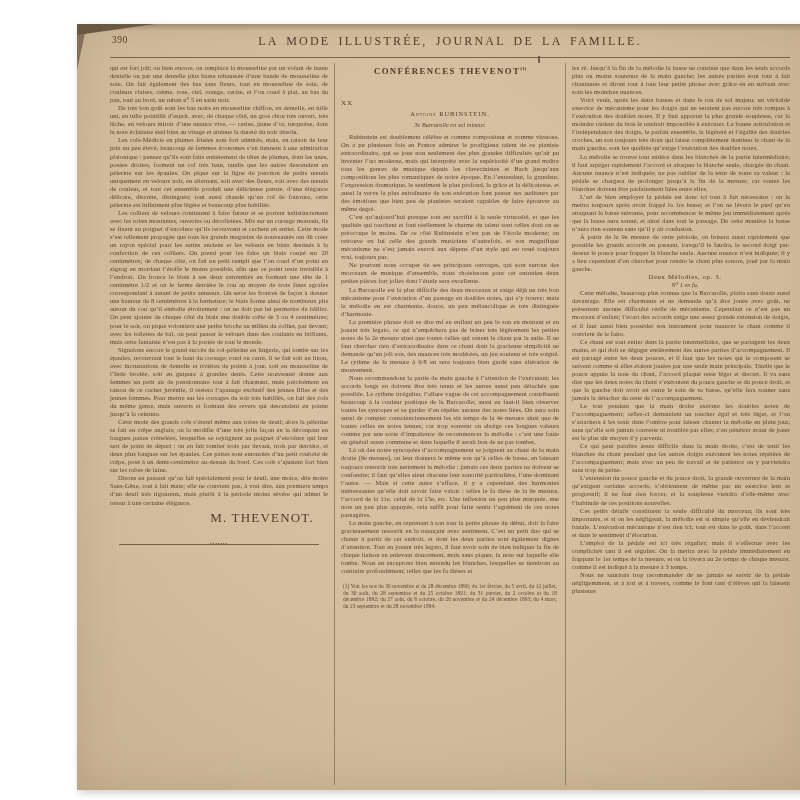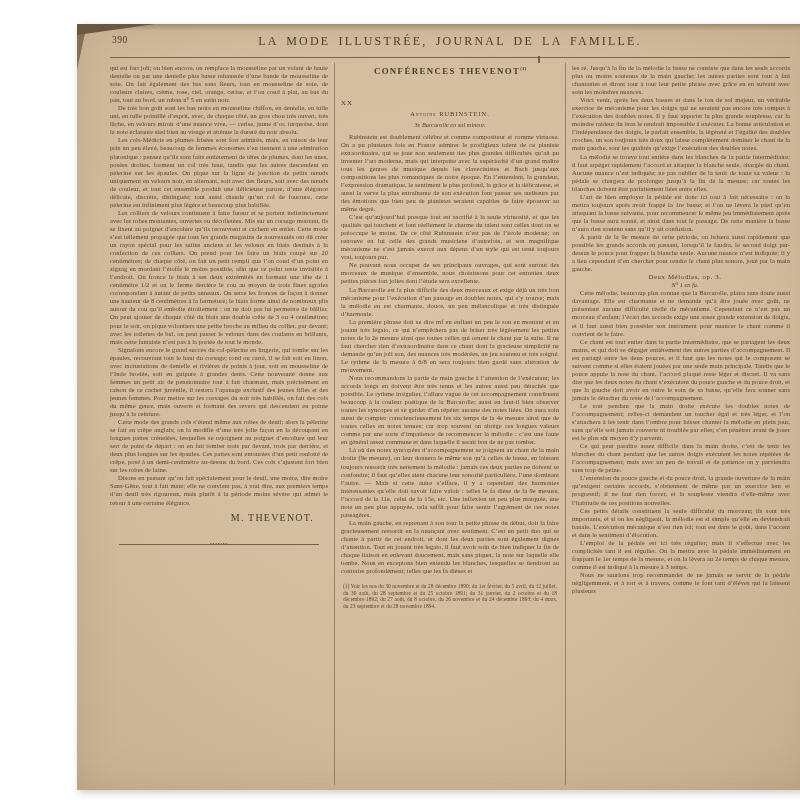--- a/index.html
+++ b/index.html
@@ -48,21 +48,21 @@
   .col{
     flex:1 1 0;padding:1px 6px 0 6px;overflow:hidden;
     font-size:6.5px;line-height:8.05px;text-align:justify;color:#54432e;
     letter-spacing:.05px;
   }
   .col + .col{border-left:1px solid rgba(100,80,56,.55);}
   .col p{margin:0;text-indent:8px;}
   .col p.noindent{text-indent:0;}
   .sig{
     text-align:right;margin-top:7px;padding-right:14px;
-    font-size:10px;letter-spacing:1.2px;color:#4c3c28;
+    font-size:13px;letter-spacing:1.2px;color:#4c3c28;
   }
   .rule-orn{
     position:relative;width:200px;margin:22px auto 0 auto;
     border-top:1px solid rgba(92,74,52,.8);
   }
   .rule-orn .orn{
     position:absolute;left:50%;top:-3.5px;transform:translateX(-50%);
     font-size:5px;letter-spacing:.8px;color:#55442f;background:transparent;line-height:6px;
   }
   .conf-head{

